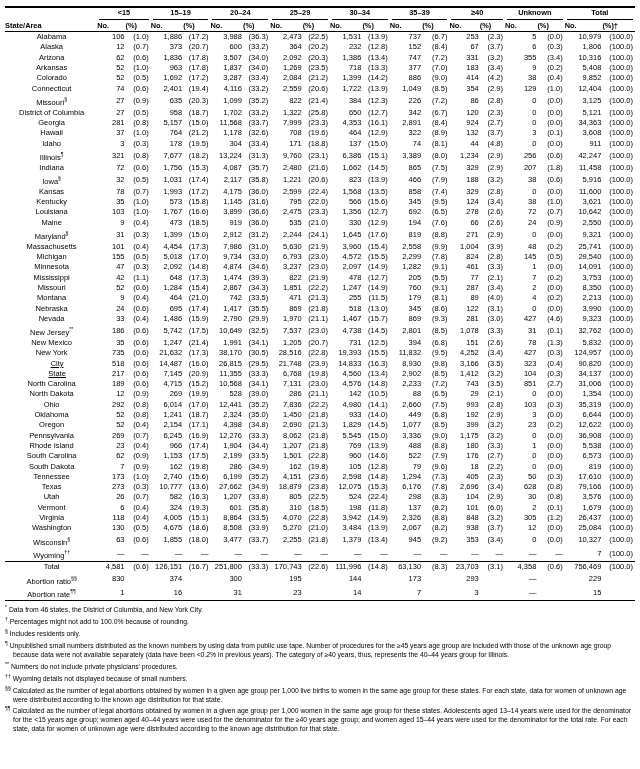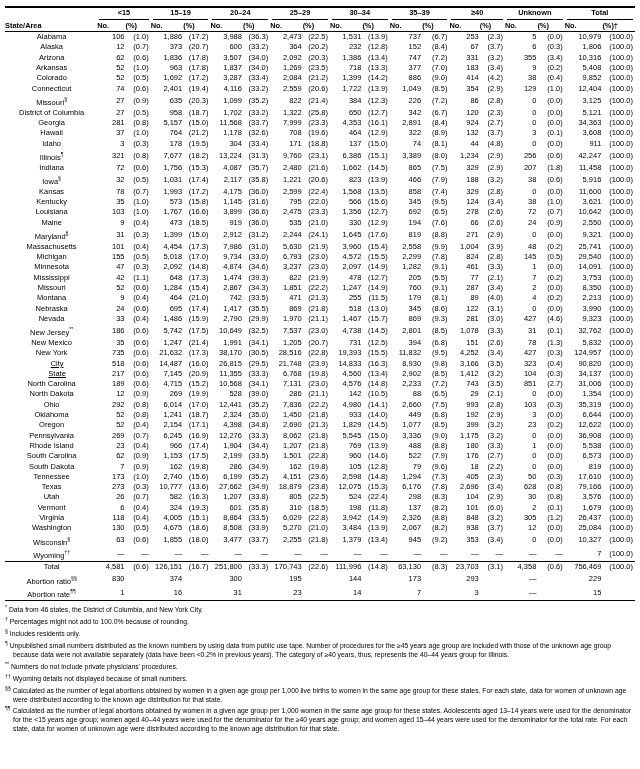--- a/index.html
+++ b/index.html
@@ -1056,21 +1056,21 @@
           <td class="pct">(100.0)</td>
         </tr>
         <tr>
           <td class="state"><span>Virginia</span></td>
           <td class="num">118</td>
           <td class="pct">(0.4)</td>
           <td class="num">4,005</td>
           <td class="pct">(15.1)</td>
           <td class="num">8,864</td>
           <td class="pct">(33.5)</td>
-          <td class="num">6,029</td>
+          <td class="num">4,070</td>
           <td class="pct">(22.8)</td>
           <td class="num">3,942</td>
           <td class="pct">(14.9)</td>
           <td class="num">2,326</td>
           <td class="pct">(8.8)</td>
           <td class="num">848</td>
           <td class="pct">(3.2)</td>
           <td class="num">305</td>
           <td class="pct">(1.2)</td>
           <td class="num">26,437</td>

